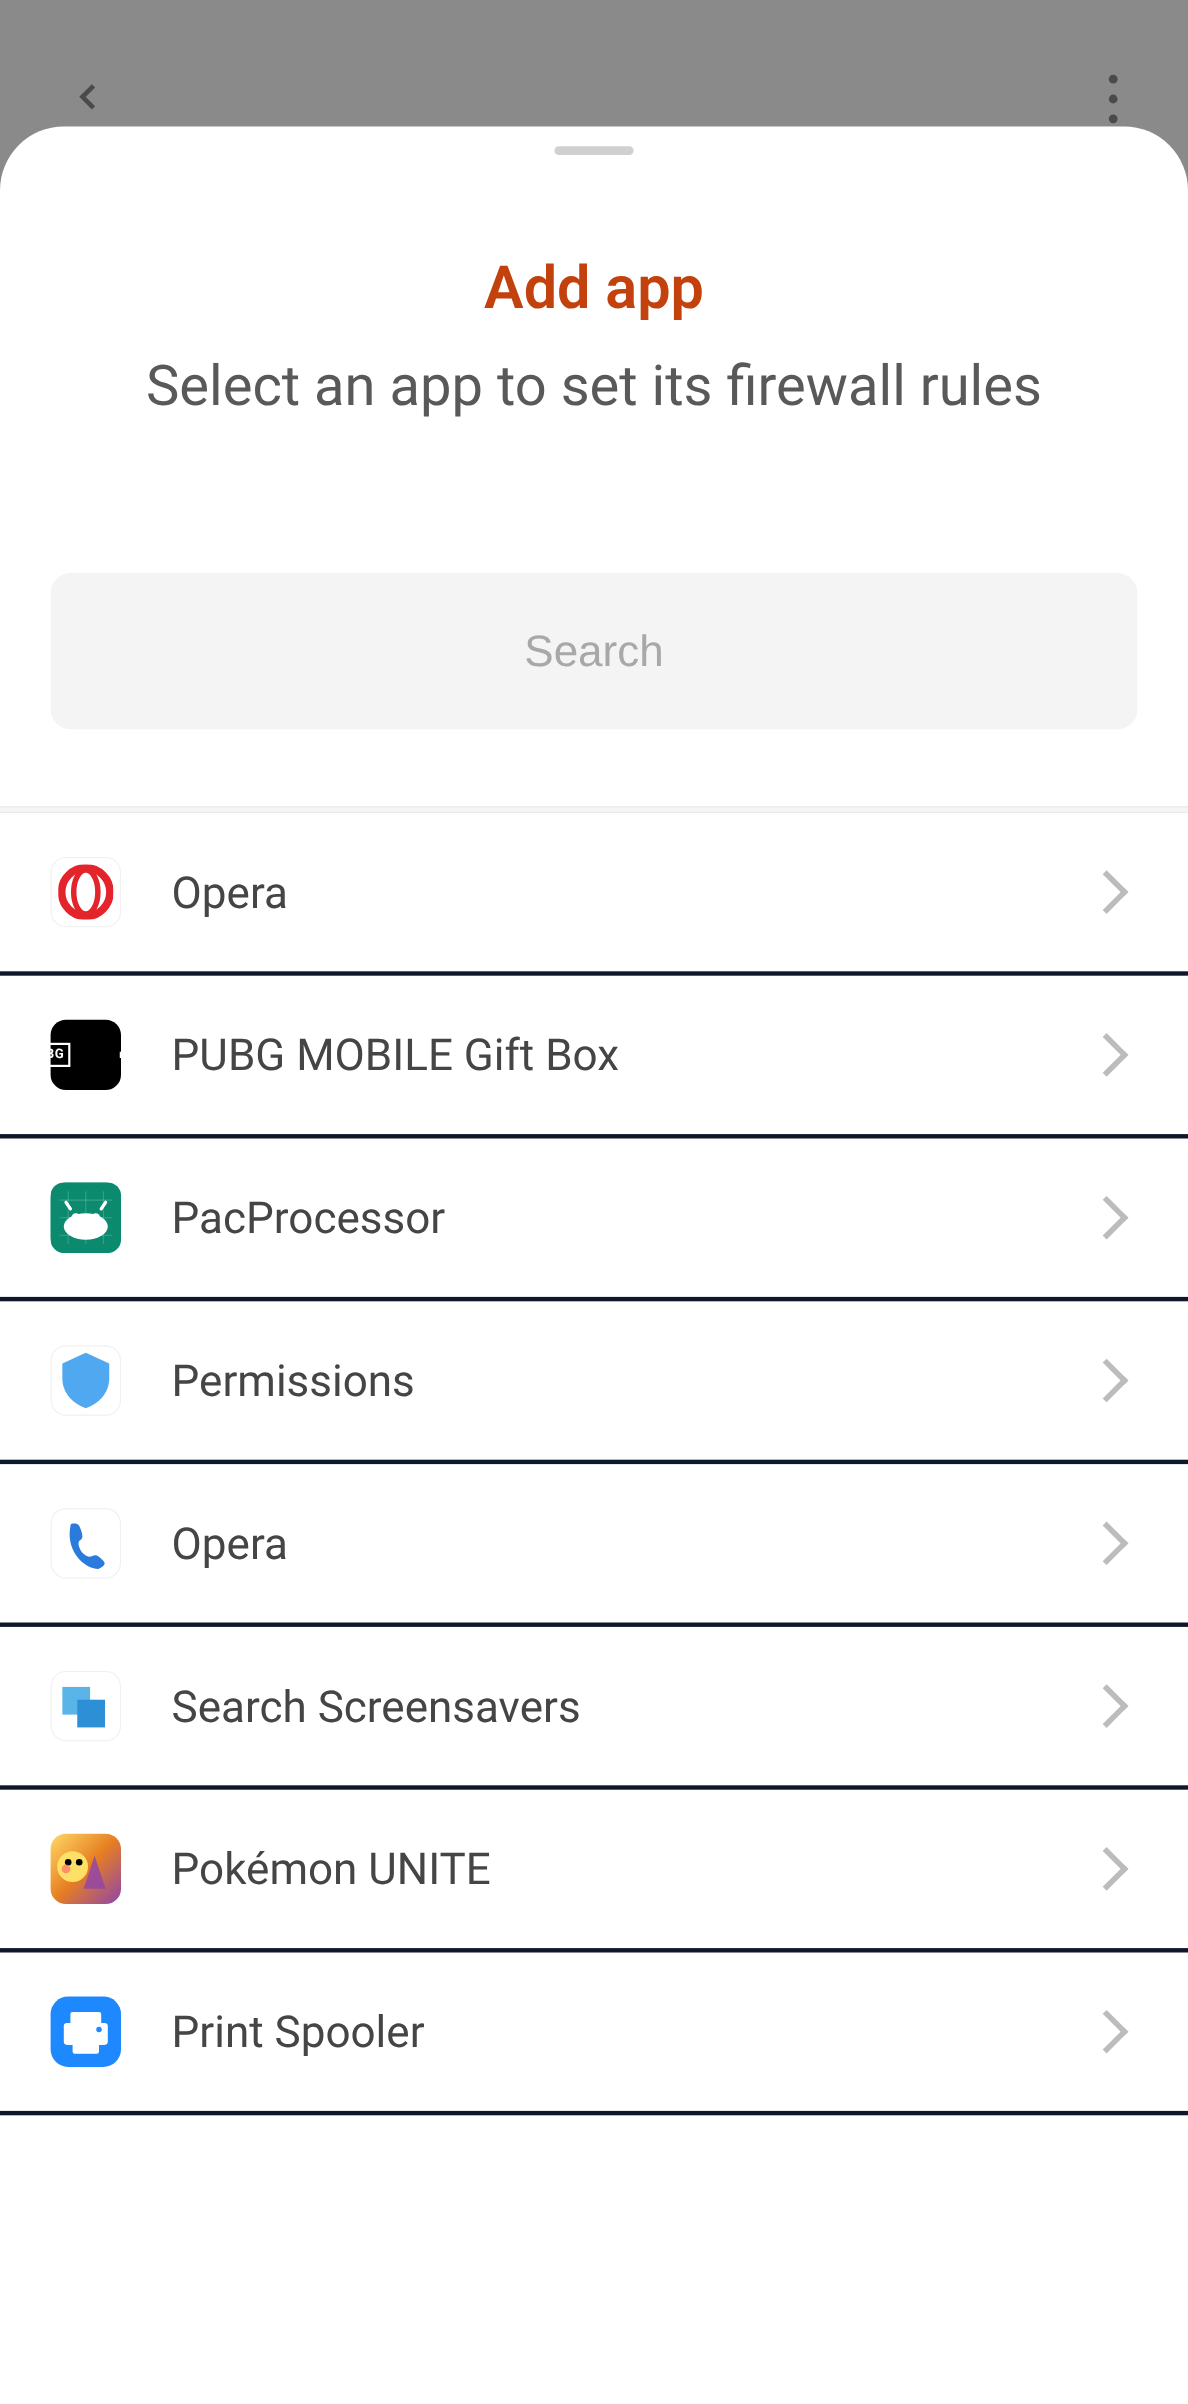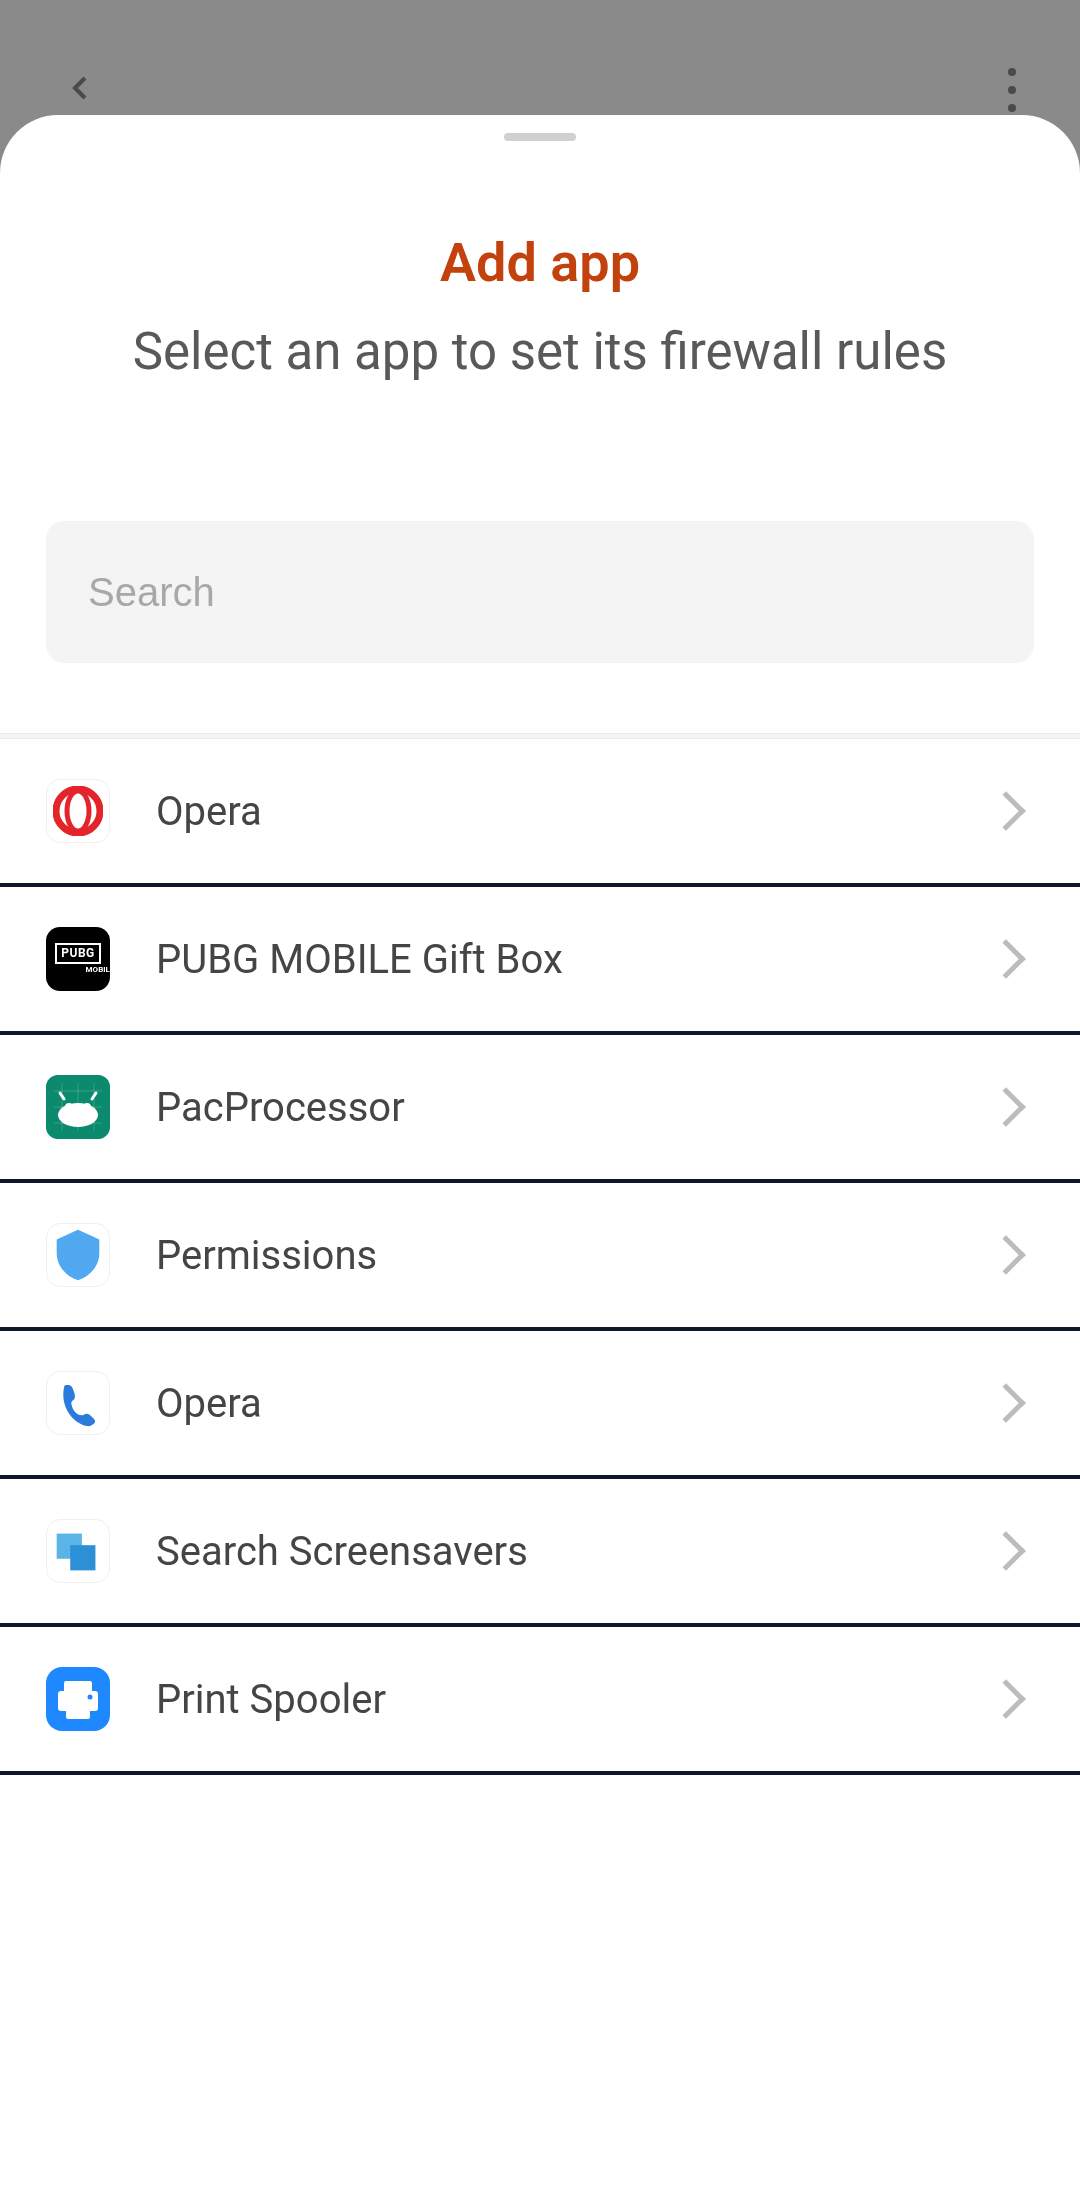--- a/index.html
+++ b/index.html
@@ -78,20 +78,21 @@
     .search-input {
       width: 100%;
       height: 142px;
       border: none;
       background: #f4f4f4;
       border-radius: 18px;
       font-size: 40px;
       padding: 0 42px;
       color: #15803d;
       outline: none;
+      text-align: center;
     }
     .search-input::placeholder {
       color: #a8a8a8;
     }
     .list {
       margin-top: 70px;
     }
     .list-divider-top {
       height: 6px;
       background: #f5f5f5;
@@ -133,21 +134,21 @@
       width: 28px;
       height: 28px;
       border-right: 5px solid #bcbcbc;
       border-bottom: 5px solid #bcbcbc;
       transform: rotate(-45deg);
       margin-right: 10px;
     }
     .icon-opera { background: #fff; border: 1px solid #f0f0f0; }
     .icon-opera svg { width: 50px; height: 50px; }
     .icon-orbot { background: #5b3a7a; }
-    .icon-pubg { background: #000; color:#fff; font-size:14px; text-align:right; line-height:1.1; padding:4px 2px;flex-direction:column; }
+    .icon-pubg { background: #000; color:#fff; font-size:14px; text-align:right; line-height:1.1; padding:4px 2px; }
     .icon-pacprocessor { background: #0b8a6e; }
     .icon-pkginstaller { background: #8f9aa8; }
     .icon-permissions { background: #fff; border: 1px solid #f0f0f0; }
     .icon-phone { background: #fff; border: 1px solid #f0f0f0; }
     .icon-photoscreensaver { background: #fff; border: 1px solid #f0f0f0; }
     .icon-pokemon { background: linear-gradient(135deg,#ffd966,#e67e22,#8e44ad); }
     .icon-printspooler { background: #1e88ff; border-radius: 16px; }
   </style>
 </head>
 <body>
@@ -246,20 +247,33 @@
       <div class="app-icon icon-photoscreensaver">
         <svg viewBox="0 0 64 64">
             <rect x="10" y="14" width="26" height="26" fill="#5ab4e8"></rect>
             <rect x="24" y="26" width="26" height="26" fill="#2d8fd6"></rect>
           </svg>
       </div>
       <div class="app-name">Search Screensavers</div>
       <div class="chevron"></div>
     </div>
 
+    <div class="app-row">
+      <div class="app-icon icon-pokemon">
+        <svg viewBox="0 0 64 64">
+            <circle cx="20" cy="30" r="14" fill="#ffe066"></circle>
+            <circle cx="16" cy="26" r="3" fill="#000"></circle>
+            <circle cx="26" cy="26" r="3" fill="#000"></circle>
+            <circle cx="14" cy="32" r="4" fill="#ff6b6b" opacity="0.7"></circle>
+            <path d="M40 20 L50 50 L30 50 Z" fill="#8e44ad" opacity="0.8"></path>
+          </svg>
+      </div>
+      <div class="app-name">Pokémon UNITE</div>
+      <div class="chevron"></div>
+    </div>
 
     <div class="app-row">
       <div class="app-icon icon-printspooler">
         <svg viewBox="0 0 64 64">
             <rect x="18" y="14" width="28" height="12" rx="2" fill="#fff"></rect>
             <rect x="12" y="24" width="40" height="20" rx="3" fill="#fff"></rect>
             <rect x="20" y="38" width="24" height="14" rx="2" fill="#fff"></rect>
             <circle cx="44" cy="30" r="2.5" fill="#1e88ff"></circle>
           </svg>
       </div>

